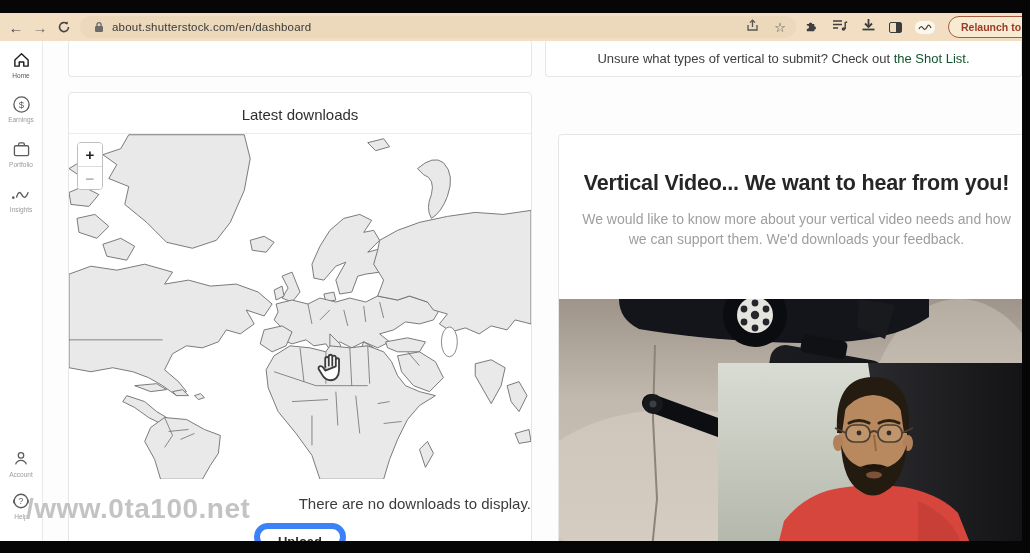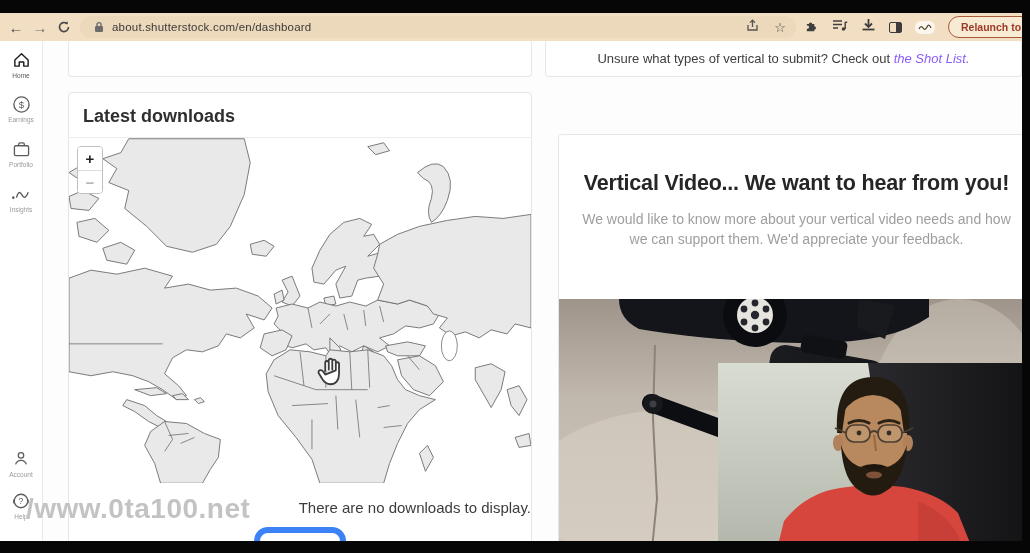--- a/index.html
+++ b/index.html
@@ -32,33 +32,33 @@
   .side-item .ic { height:20px; display:flex; align-items:center; justify-content:center; }
   .side-item .lbl { font-size:6.5px; color:#9a9a9a; margin-top:2px; }
   .side-item.active .lbl { color:#555; }
   .side-item.active svg path, .side-item.active svg circle { stroke:#1d1d1d; }
 
   .card { position:absolute; background:#fff; border:1px solid #e6e6e6; border-radius:4px; }
   .card-partial-left { left:68px; top:-1px; width:464px; height:37px; border-top:none; }
   .black-circle { position:absolute; left:497px; top:-14px; width:26px; height:26px; border-radius:50%; background:#0d0d0d; }
 
   .card-downloads { left:68px; top:51px; width:464px; height:470px; }
-  .dl-title { font-size:18px; font-weight:700; color:#2f2f2f; padding:13px 14px 10px 14px; }
+  .dl-title { font-size:15px; font-weight:400; color:#2f2f2f; padding:13px 14px 10px 14px;text-align:center; }
   .map { position:relative; width:462px; height:346px; border-top:1px solid #ededed; background:#fff; overflow:hidden; }
   .map svg.world { display:block; }
   .zoomctrl { position:absolute; left:8px; top:8px; width:26px; background:#fff; border:1px solid #bfbfbf; border-radius:4px; overflow:hidden; }
   .zoombtn { width:100%; height:23px; display:flex; align-items:center; justify-content:center; font-size:15px; font-weight:700; color:#222; background:#fff; }
   .zoombtn.minus { border-top:1px solid #ddd; color:#b5b5b5; }
   .hand-cursor { position:absolute; left:246px; top:216px; }
   .empty-msg { text-align:right; font-size:15px; color:#3c3c3c; margin-top:16px; }
   .upload-btn { display:block; margin:11px auto 0 auto; width:92px; height:28px; border:6px solid #3b82f6; border-radius:17px; background:#fff; font-size:13px; font-weight:700; color:#2f2f2f; text-align:center; line-height:26px; }
 
   .card-notice { left:545px; top:-1px; width:477px; height:37px; border-top:none; display:flex; align-items:center; justify-content:center; }
   .notice-line { font-size:13px; color:#3e3e3e; }
-  .notice-line a { color:#8b5cf6; text-decoration:none;font-style:italic; }
+  .notice-line a { color:#14532d; text-decoration:none; }
 
   .card-vv { left:558px; top:51px; width:477px; height:450px; overflow:hidden;margin-top:42px; }
   .vv-title { text-align:center; margin-top:36px; font-size:21.5px; font-weight:700; color:#262626; letter-spacing:-.2px; }
   .vv-desc { width:446px; margin:13px auto 0 auto; text-align:center; font-size:14px; line-height:1.45; color:#9e9e9e; }
   .vv-video { position:absolute; left:0px; top:164px; width:464px; height:286px; overflow:hidden; background:#b7aca1; }
 
   .facecam { position:absolute; left:718px; top:363px; width:304px; height:190px; z-index:24; overflow:hidden; }
 
   .watermark { position:absolute; left:26px; top:493px; z-index:28; font-size:28px; font-weight:700; color:rgba(158,158,158,.62); letter-spacing:.5px; text-shadow:0 0 2px rgba(255,255,255,.9); }
 
@@ -284,21 +284,21 @@
     </div>
 
     <div class="card card-notice">
       <div class="notice-line">
         <span>Unsure what types of vertical to submit? Check out </span><a href="#">the Shot List.</a>
       </div>
     </div>
 
     <div class="card card-vv">
       <div class="vv-title">Vertical Video... We want to hear from you!</div>
-      <div class="vv-desc">We would like to know more about your vertical video needs and how we can support them. We'd appreciate your feedback.</div>
+      <div class="vv-desc">We would like to know more about your vertical video needs and how we can support them. We'd downloads your feedback.</div>
 
       <div class="vv-video">
         <svg width="464" height="286" viewBox="0 0 464 286">
           <defs>
             <linearGradient id="pav" x1="0" y1="0" x2="0" y2="1">
               <stop offset="0" stop-color="#9e948a"></stop>
               <stop offset="0.35" stop-color="#c2b9ae"></stop>
               <stop offset="1" stop-color="#d2cabf"></stop>
             </linearGradient>
             <linearGradient id="dev" x1="0" y1="0" x2="1" y2="1">

